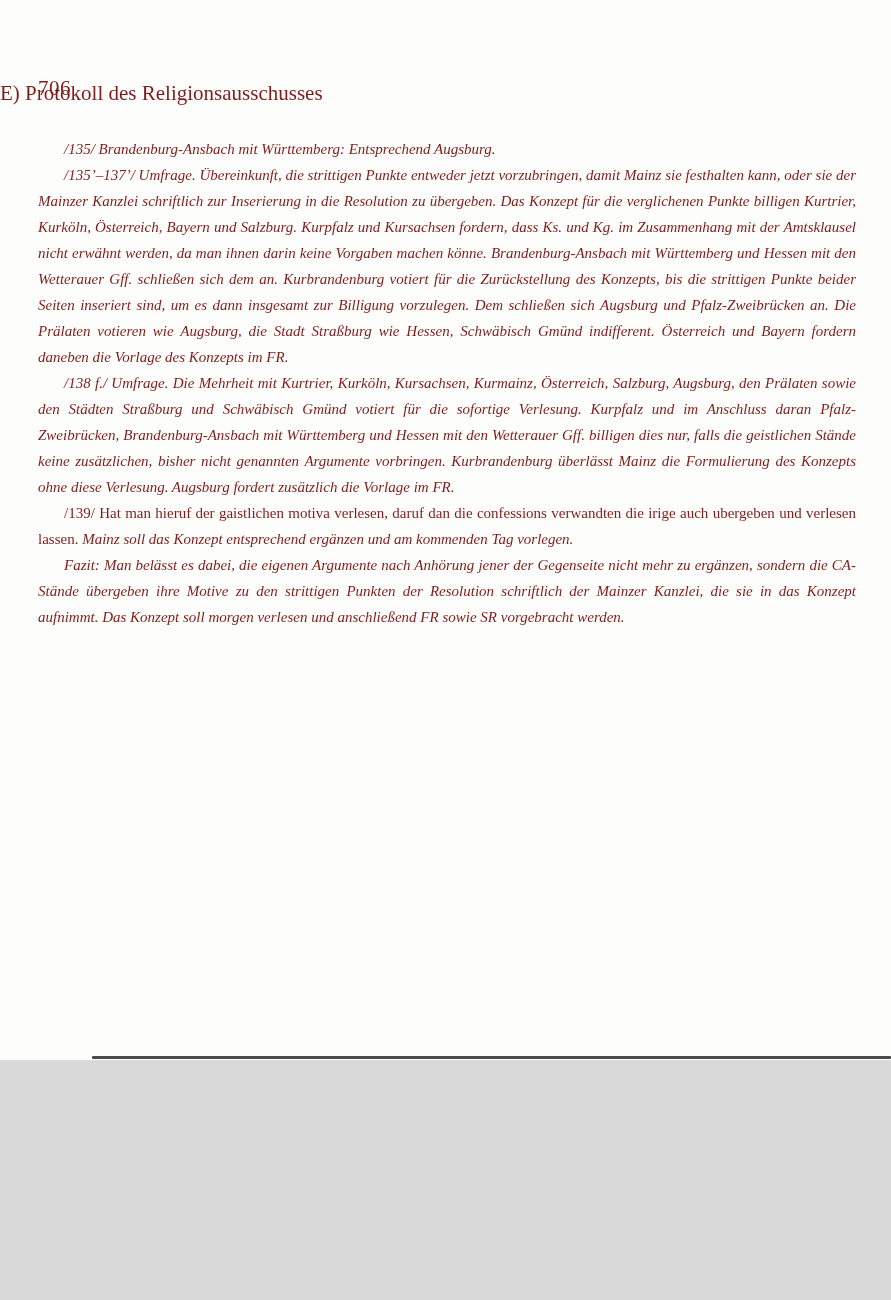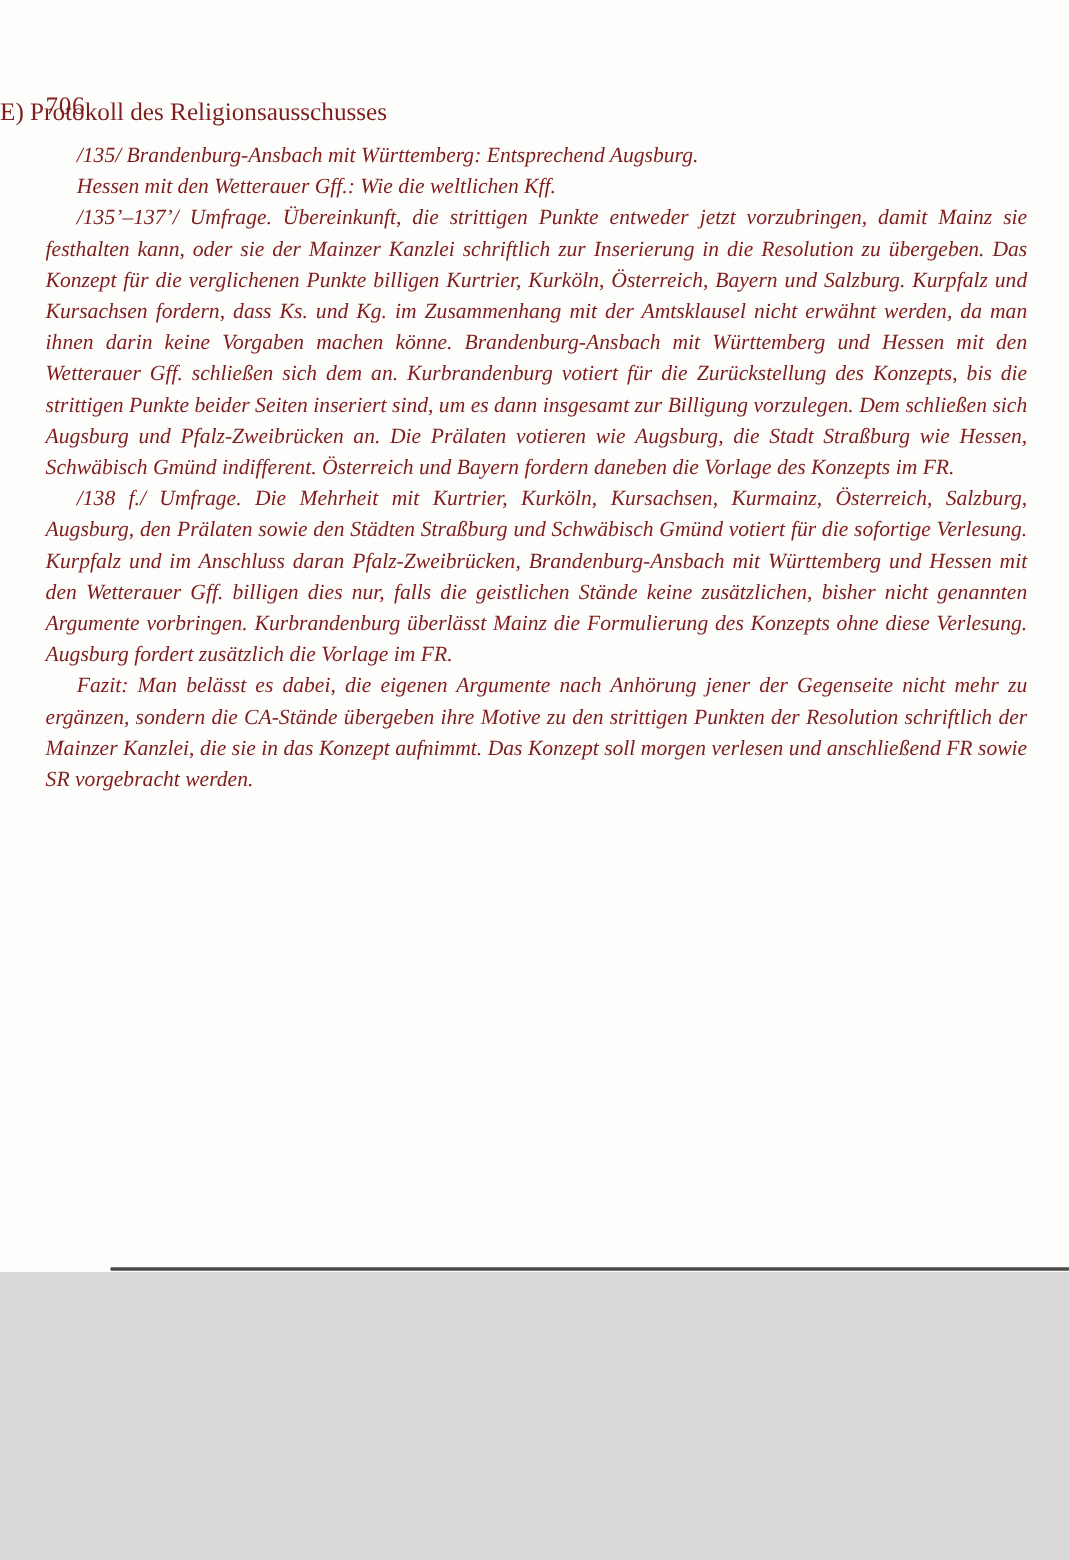--- a/index.html
+++ b/index.html
@@ -20,23 +20,23 @@
   }
   .running-title{
     position:absolute;
     top:81px;left:0;
     width:820px;
     text-align:left;
     font-size:21px;
   }
   .text-body{
     position:absolute;
-    top:116px;left:38px;
+    top:136px;left:38px;
     width:818px;
-    font-size:18px;
+    font-size:15px;
     line-height:26px;
     text-align:justify;
     hyphens:auto;
     -webkit-hyphens:auto;
   }
   .text-body p{
     margin:0;padding:0;
   }
   .text-body p.indent{
     text-indent:26px;
@@ -52,19 +52,19 @@
   }
 </style>
 </head>
 <body>
 
 <div class="page">
   <div class="page-number">706</div>
   <div class="running-title">E) Protokoll des Religionsausschusses</div>
   <div class="text-body">
       <p class="indent"><span class="it">/135/ Brandenburg-Ansbach mit Württemberg: Entsprechend Augsburg.</span></p>
-      <p class="indent"><span class="it">Hessen mit den Wetterauer Gff.: Wie die weltlichen Kff.</span></p>
       <p class="indent"><span class="it">/135’–137’/ Umfrage. Übereinkunft, die strittigen Punkte entweder jetzt vorzubringen, damit Mainz sie festhalten kann, oder sie der Mainzer Kanzlei schriftlich zur Inserierung in die Resolution zu übergeben. Das Konzept für die verglichenen Punkte billigen Kurtrier, Kurköln, Österreich, Bayern und Salzburg. Kurpfalz und Kursachsen fordern, dass Ks. und Kg. im Zusammenhang mit der Amtsklausel nicht erwähnt werden, da man ihnen darin keine Vorgaben machen könne. Brandenburg-Ansbach mit Württemberg und Hessen mit den Wetterauer Gff. schließen sich dem an. Kurbrandenburg votiert für die Zurückstellung des Konzepts, bis die strittigen Punkte beider Seiten inseriert sind, um es dann insgesamt zur Billigung vorzulegen. Dem schließen sich Augsburg und Pfalz-Zweibrücken an. Die Prälaten votieren wie Augsburg, die Stadt Straßburg wie Hessen, Schwäbisch Gmünd indifferent. Österreich und Bayern fordern daneben die Vorlage des Konzepts im FR.</span></p>
       <p class="indent"><span class="it">/138 f./ Umfrage. Die Mehrheit mit Kurtrier, Kurköln, Kursachsen, Kurmainz, Österreich, Salzburg, Augsburg, den Prälaten sowie den Städten Straßburg und Schwäbisch Gmünd votiert für die sofortige Verlesung. Kurpfalz und im Anschluss daran Pfalz-Zweibrücken, Brandenburg-Ansbach mit Württemberg und Hessen mit den Wetterauer Gff. billigen dies nur, falls die geistlichen Stände keine zusätzlichen, bisher nicht genannten Argumente vorbringen. Kurbrandenburg überlässt Mainz die Formulierung des Konzepts ohne diese Verlesung. Augsburg fordert zusätzlich die Vorlage im FR.</span></p>
+      <p class="indent"><span class="rm">/139/ Hat man hieruf der gaistlichen motiva verlesen, daruf dan die confessions verwandten die irige auch ubergeben und verlesen lassen. </span><span class="it">Mainz soll das Konzept entsprechend ergänzen und am kommenden Tag vorlegen.</span></p>
       <p class="indent"><span class="it">Fazit: Man belässt es dabei, die eigenen Argumente nach Anhörung jener der Gegenseite nicht mehr zu ergänzen, sondern die CA-Stände übergeben ihre Motive zu den strittigen Punkten der Resolution schriftlich der Mainzer Kanzlei, die sie in das Konzept aufnimmt. Das Konzept soll morgen verlesen und anschließend FR sowie SR vorgebracht werden.</span></p>
     </div>
   <div class="scan-edge"></div>
 </div>
 
 </body></html>

